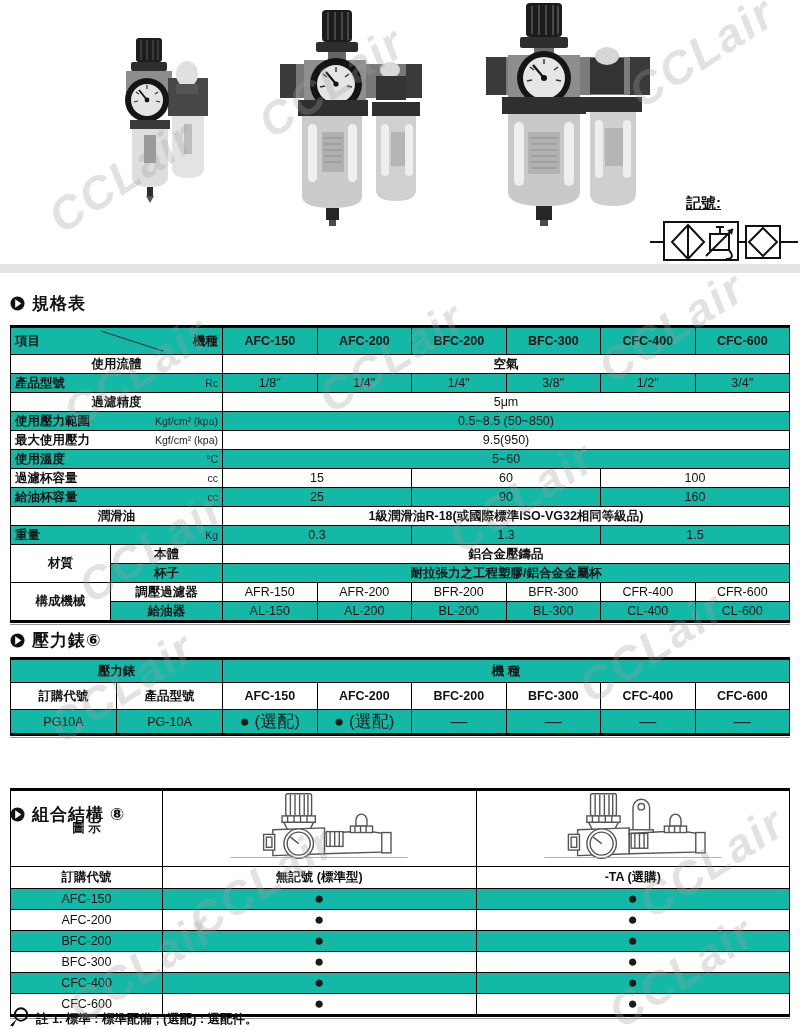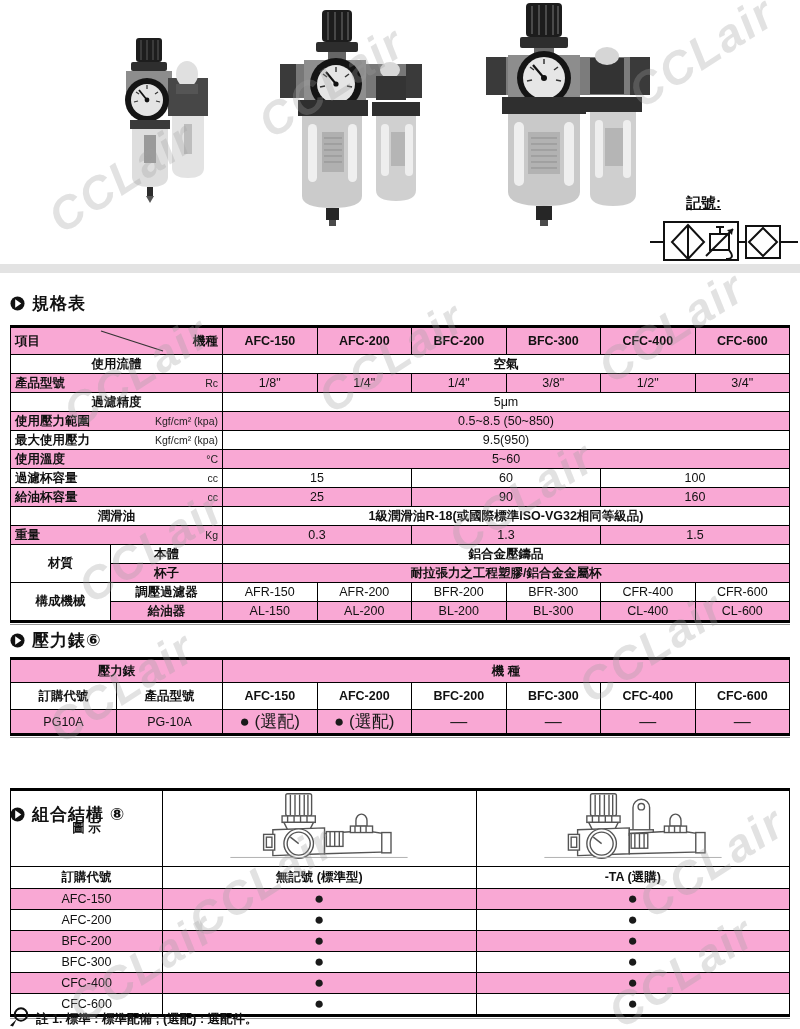--- a/index.html
+++ b/index.html
@@ -15,21 +15,21 @@
   .sec-title{position:absolute;display:flex;align-items:center;gap:7px;
              font-size:17px;font-weight:bold;letter-spacing:1px;z-index:3;}
   .sec-title svg{display:block;}
   
   .tbl-wrap{position:absolute;left:10px;width:780px;border-top:2px solid #000;
             border-bottom:2px solid #000;z-index:2;background:#fff;}
   .tbl-wrap .dbl{height:1px;background:#9a9a9a;position:absolute;left:0;right:0;bottom:-4px;}
   table.tbl{border-collapse:collapse;table-layout:fixed;width:780px;font-size:12.5px;}
   table.tbl td{border:1px solid #000;height:18px;padding:0 4px;text-align:center;
                overflow:hidden;white-space:nowrap;background:#fff;}
-  table.tbl tr.g td{background:#f9a8d4;}
+  table.tbl tr.g td{background:#14b8a6;}
   table.tbl td.w{background:#fff !important;}
   td.lblcell{text-align:left;}
   .lblflex{display:flex;justify-content:space-between;align-items:center;}
   .cjk{font-weight:bold;}
   .unit{font-weight:normal;font-size:10.5px;color:#222;}
   tr.hd td{height:26px;}
   .mod{font-weight:bold;}
   .corner{position:relative;}
   .corner svg{position:absolute;left:0;top:0;}
   .dotcell{font-size:17px;color:#1a1a1a;}

